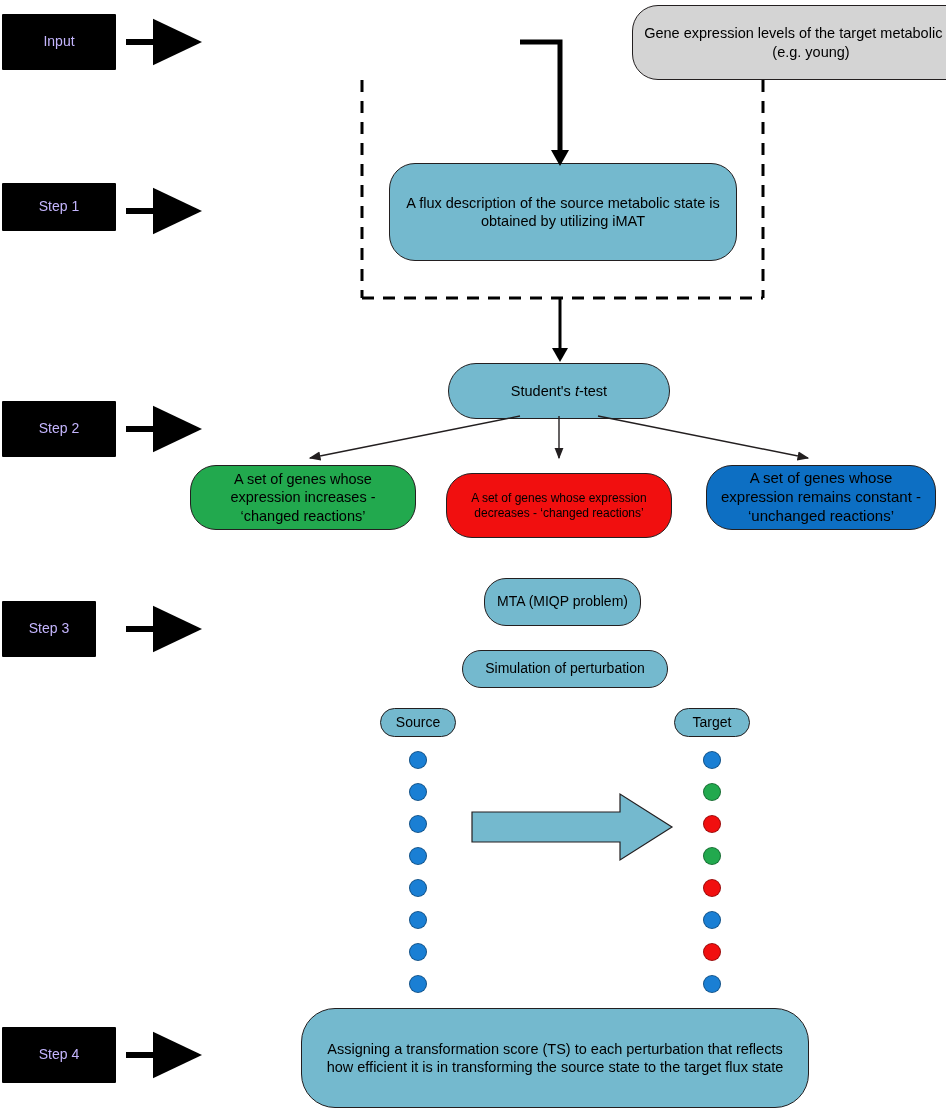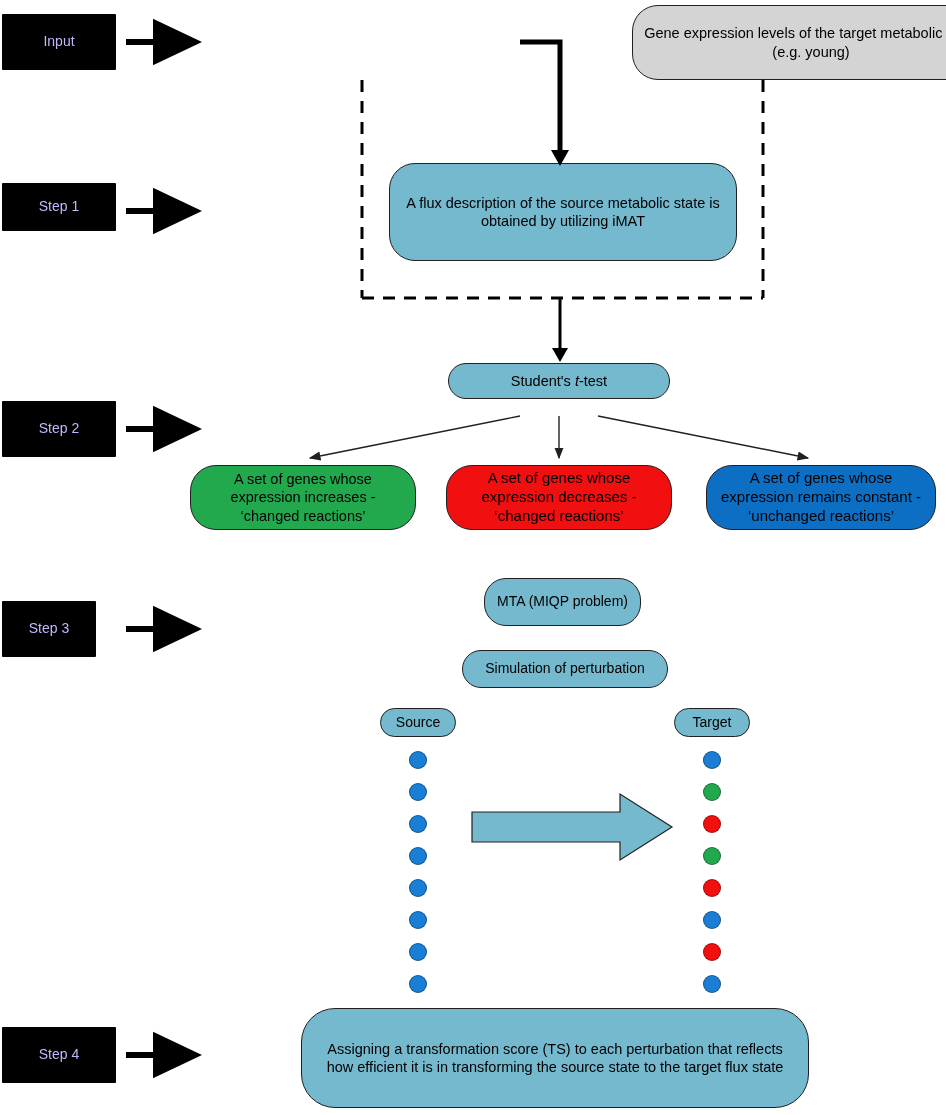--- a/index.html
+++ b/index.html
@@ -51,22 +51,23 @@
     font-size: 14.5px;
     padding: 4px 10px;
   }
   .green-box {
     background: #22a94e;
     font-size: 14.5px;
     padding: 4px 10px;
   }
   .red-box {
     background: #f10f0f;
-    font-size: 15px;
-    padding: 4px 10px;
+    font-size: 12px;
+    padding: 4px 10px;
+    margin-top: 8px;
   }
   .darkblue-box {
     background: #0d6fc3;
     font-size: 15px;
     padding: 4px 10px;
   }
   .pill {
     border: 1.4px solid #231f20;
     background: #74b9ce;
     border-radius: 999px;
@@ -115,21 +116,21 @@
   </div>
 
   <div class="node rounded-box grey-box" style="left:632px; top:5px; width:358px; height:75px;">
     <span>Gene expression levels of the target metabolic state (e.g. young)</span>
   </div>
 
   <div class="node rounded-box blue-box" style="left:389px; top:163px; width:348px; height:98px;">
     <span>A flux description of the source metabolic state is obtained by utilizing iMAT</span>
   </div>
 
-  <div class="node rounded-box blue-box" style="left:448px; top:363px; width:222px; height:36px; border-radius:28px;">
+  <div class="node rounded-box blue-box" style="left:448px; top:363px; width:222px; height:56px; border-radius:28px;">
     <span><span>Student's </span><span class="italic-t">t</span><span>-test</span></span>
   </div>
 
   <div class="node rounded-box green-box" style="left:190px; top:465px; width:226px; height:65px;">
     <span>A set of genes whose expression increases - ‘changed reactions’</span>
   </div>
   <div class="node rounded-box red-box" style="left:446px; top:465px; width:226px; height:65px;">
     <span>A set of genes whose expression decreases - ‘changed reactions’</span>
   </div>
   <div class="node rounded-box darkblue-box" style="left:706px; top:465px; width:230px; height:65px;">

